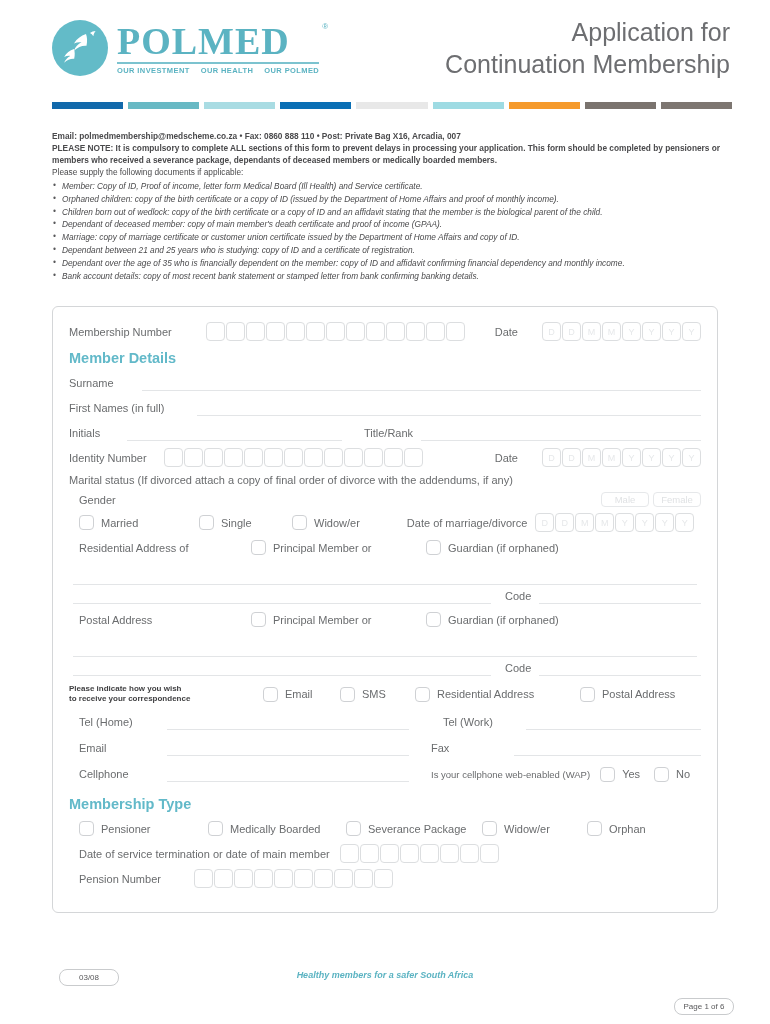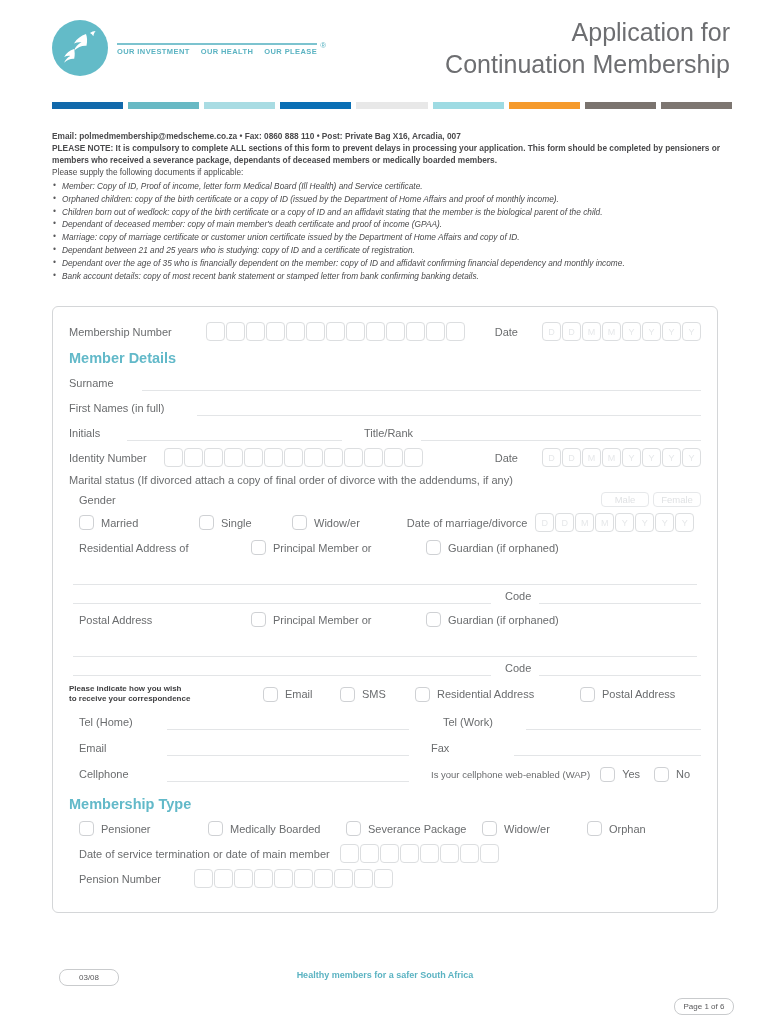--- a/index.html
+++ b/index.html
@@ -247,20 +247,21 @@
     align-items: center;
     justify-content: center;
   }
   .tagline {
     position: absolute;
     left: 0;
     top: 10px;
     width: 770px;
     text-align: center;
     font-size: 9px;
+    font-style: italic;
     font-weight: bold;
     color: #5bb3c2;
   }
   .page-pill {
     position: absolute;
     right: 36px;
     top: 38px;
     width: 58px;
     height: 15px;
     border: 1px solid #c9cbcd;
@@ -278,26 +279,29 @@
 <div class="header">
   <div class="logo-block">
     <div class="logo-circle">
       <svg width="56" height="56" viewBox="0 0 56 56" aria-hidden="true">
         <path d="M34 14c-5 1.5-9.5 5-12 9.5 2.5-1.2 5-1.6 7.5-1.2-3.5 1.8-6.2 4.8-7.6 8.4 3.8-3.6 8.2-5.4 12.6-5 .9-4.2.8-8.3-.5-11.7z" fill="#ffffff"></path>
         <path d="M22 29c-4.2 1.3-7.8 4.3-9.8 8 2-1 4-1.4 6-1.1-2.8 1.5-5 4-6.1 6.9 3-2.9 6.6-4.4 10.1-4.1.8-3.5.7-6.9-.2-9.7z" fill="#ffffff"></path>
         <path d="M38 13c1.6-1.3 3.6-2 5.6-2-1.3 1.6-2 3.4-2.2 5.2-1-1.4-2.1-2.5-3.4-3.2z" fill="#ffffff"></path>
       </svg>
     </div>
     <div class="logo-word">
+      <div class="polmed">
+        <span>POLMED</span>
+      </div>
       <span class="reg">®</span>
       <div class="logo-rule"></div>
       <div class="logo-tag">
         <span>OUR INVESTMENT</span>
         <span>OUR HEALTH</span>
-        <span>OUR PLEASE</span>
+        <span>OUR POLMED</span>
       </div>
     </div>
   </div>
   <div class="header-title">
     <div>Application for</div>
     <div>Continuation Membership</div>
   </div>
 </div>
 
 <div class="colorbar" id="colorbar">

